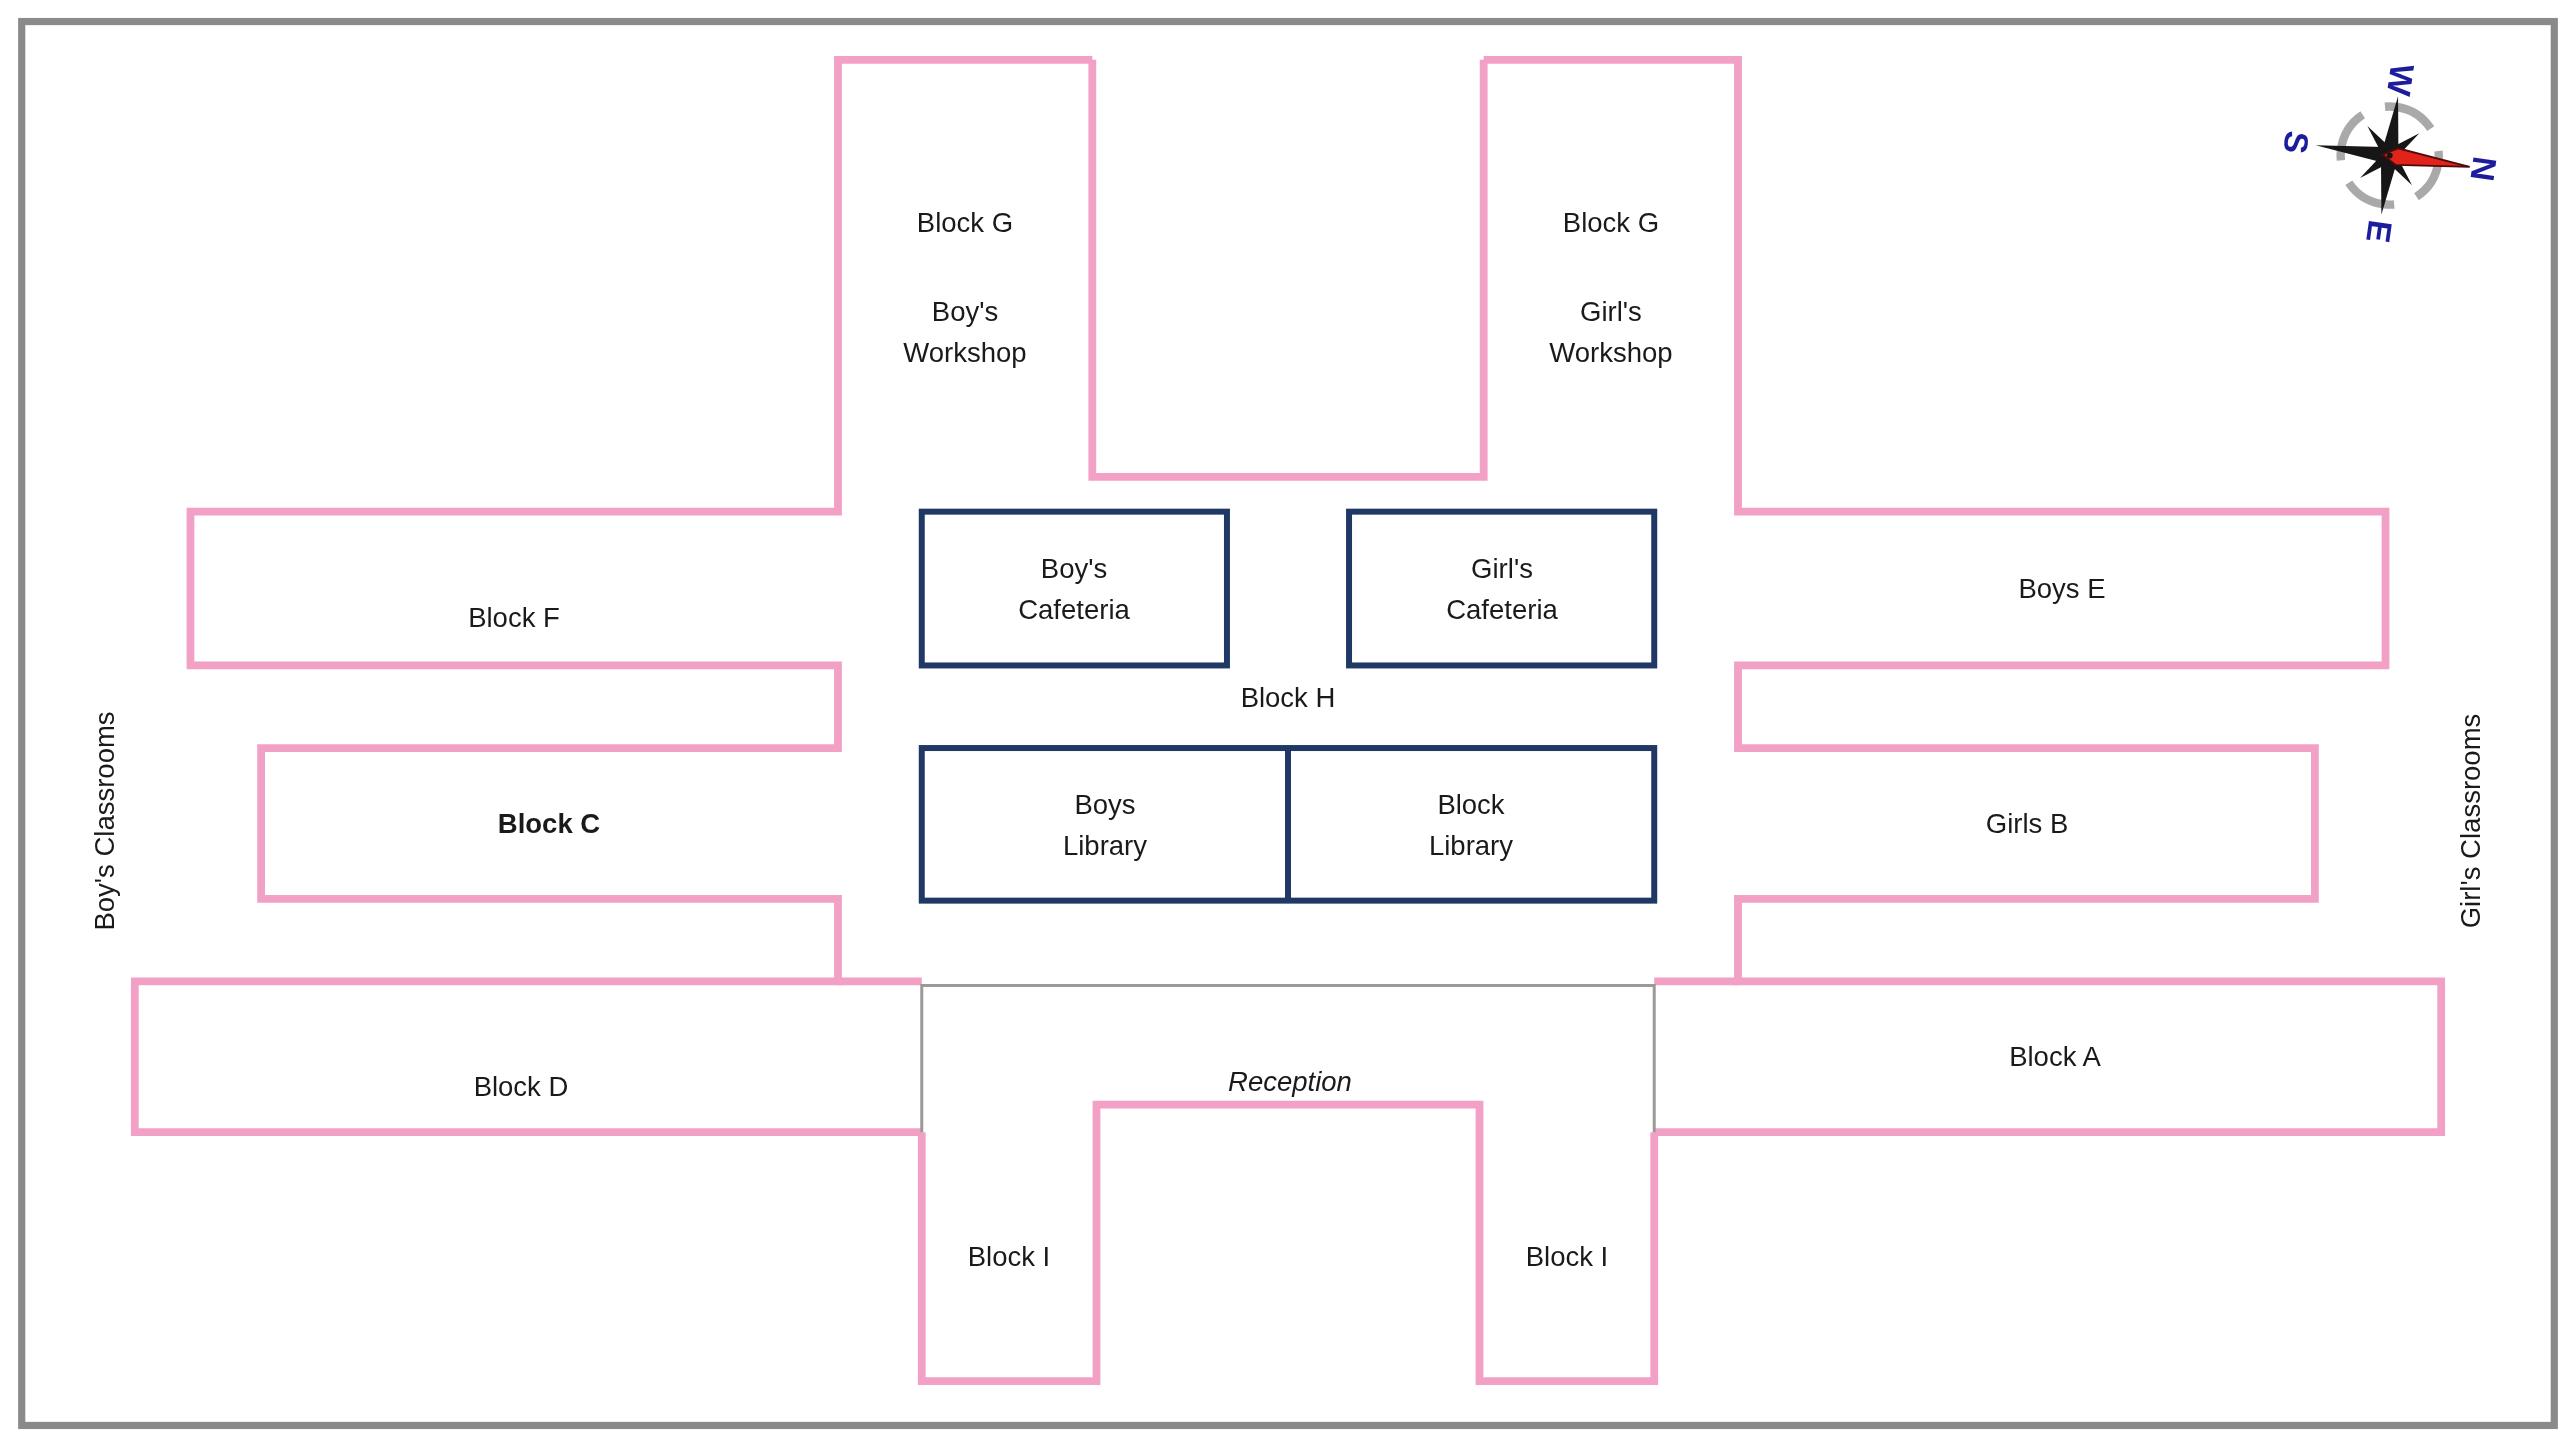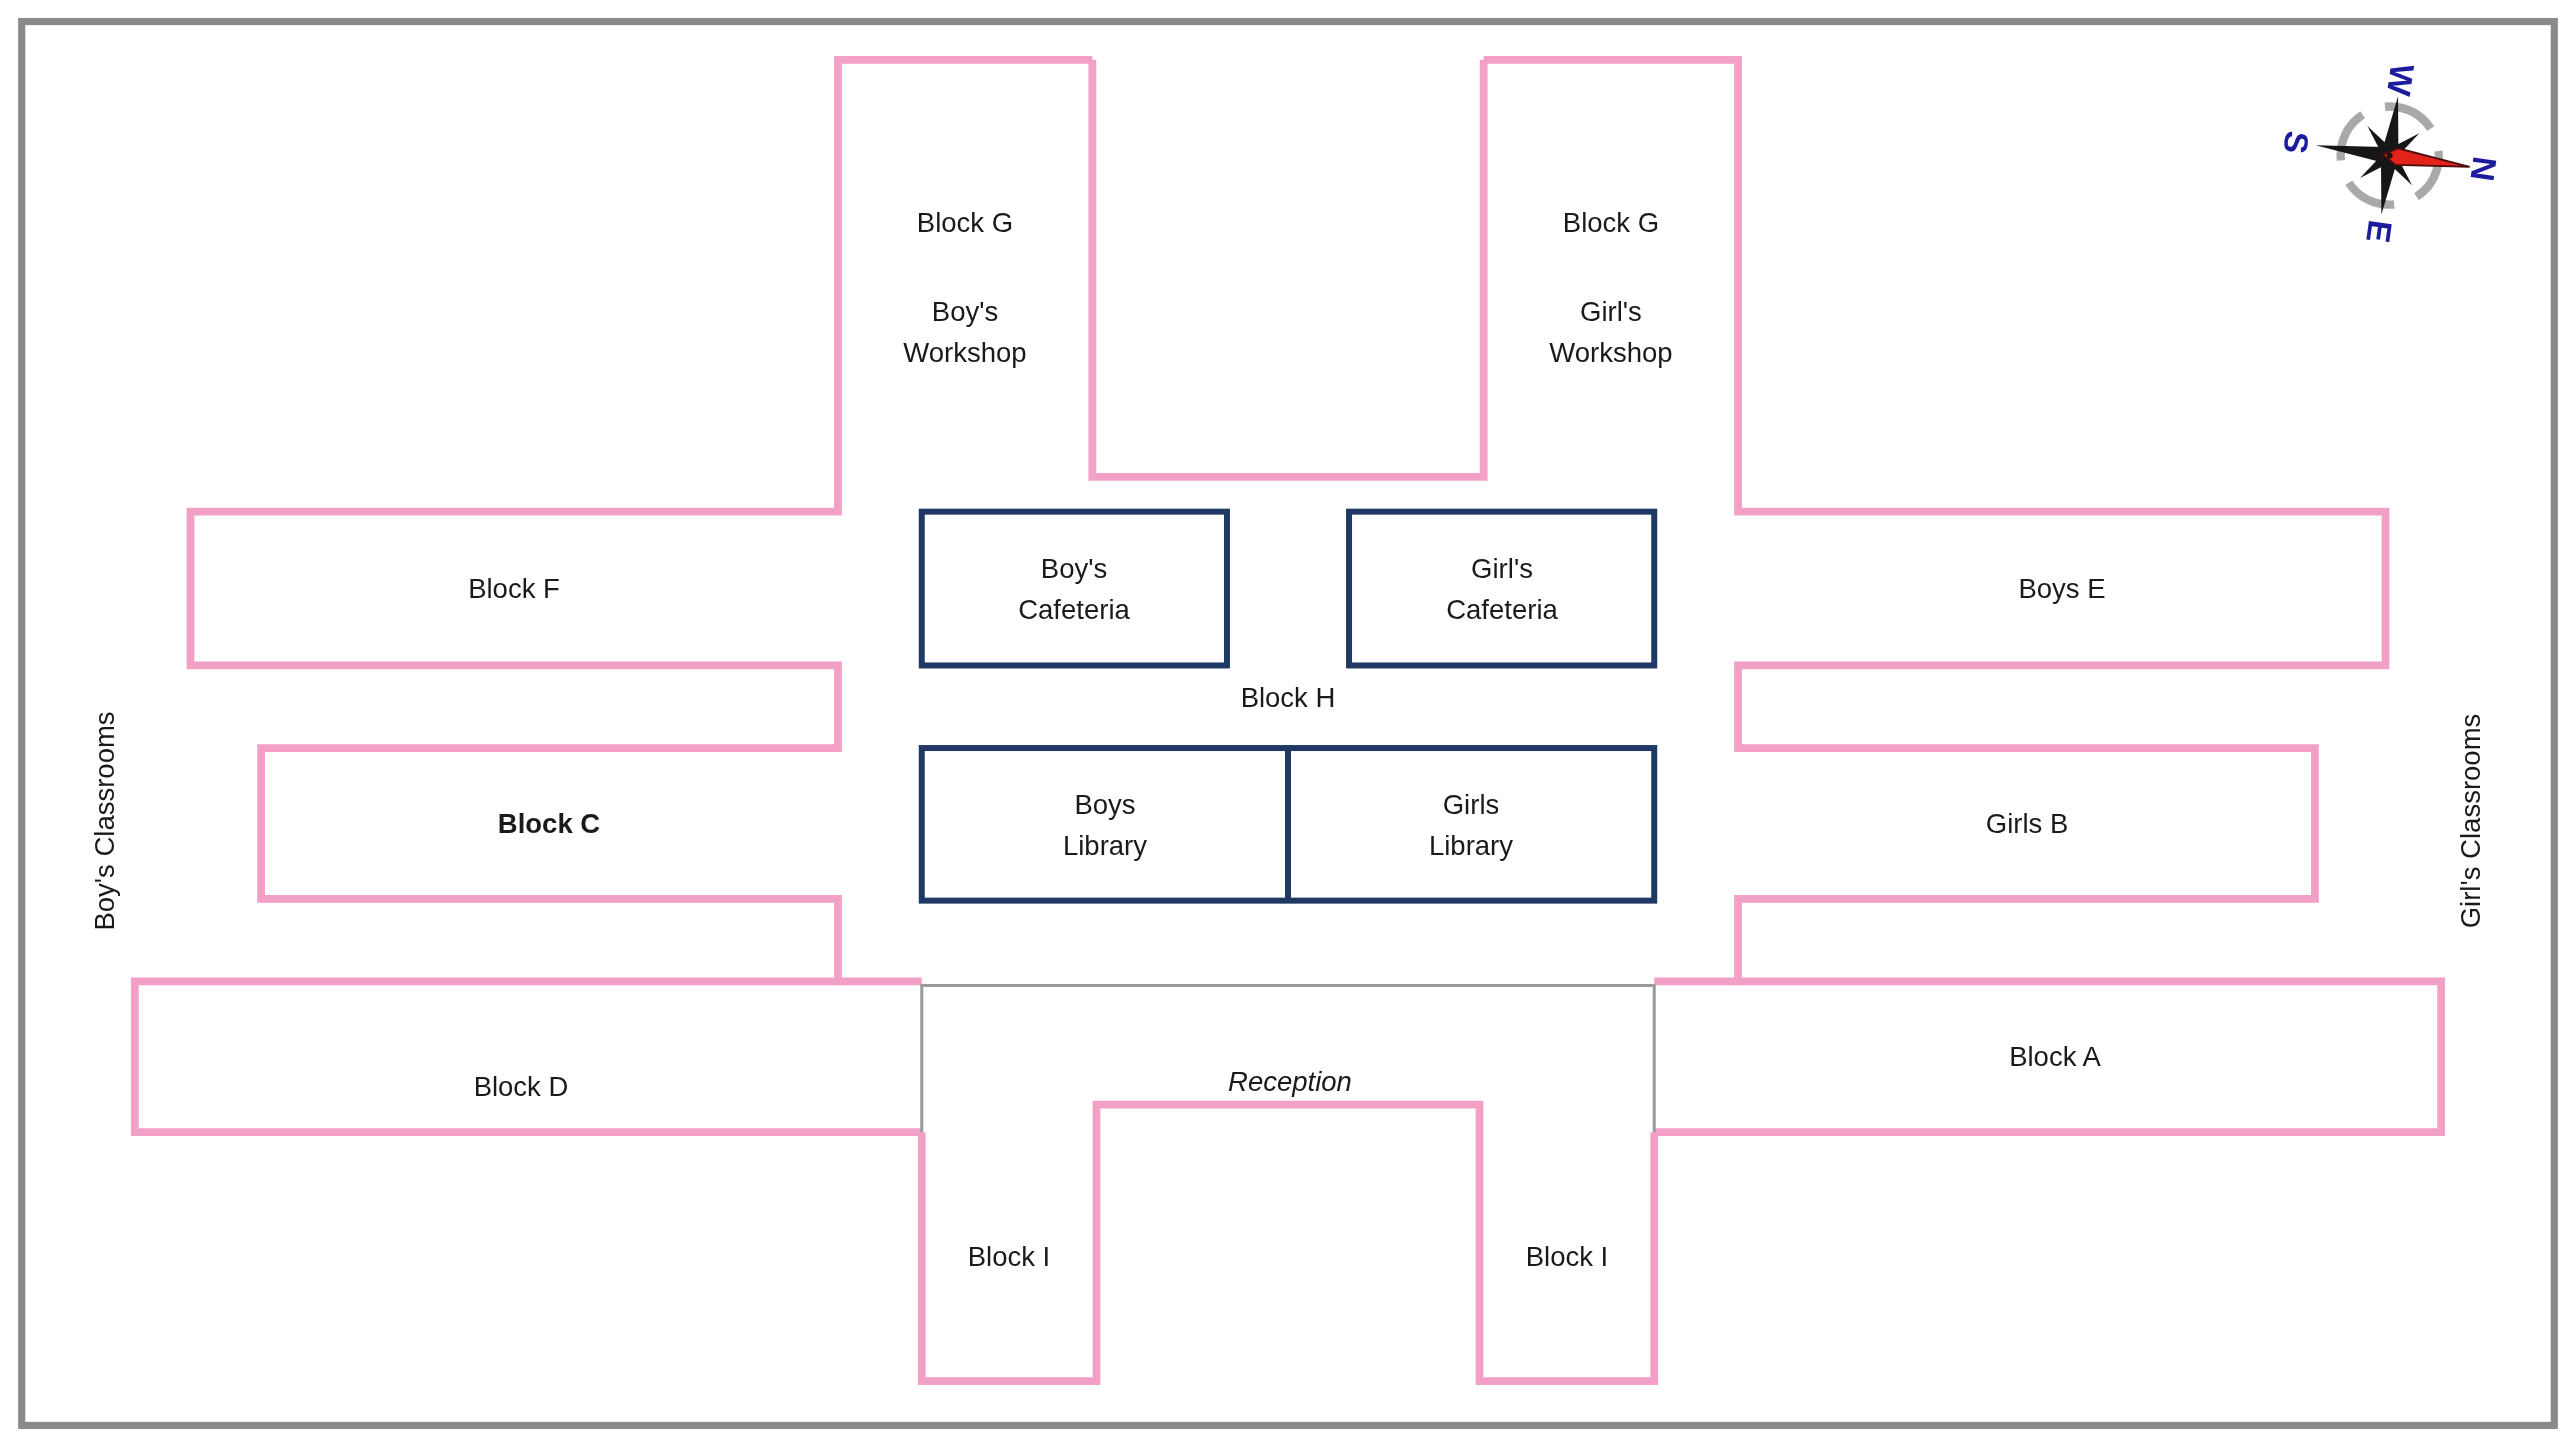--- a/index.html
+++ b/index.html
@@ -94,36 +94,36 @@
   </svg>
 
   <div class="label" style="left:965px; top:223px;">Block G</div>
   <div class="label" style="left:965px; top:332px;">Boy's
 Workshop</div>
 
   <div class="label" style="left:1611px; top:223px;">Block G</div>
   <div class="label" style="left:1611px; top:332px;">Girl's
 Workshop</div>
 
-  <div class="label" style="left:514px; top:589px;">Block F</div>
+  <div class="label" style="left:514px; top:618px;">Block F</div>
   <div class="label" style="left:2062px; top:589px;">Boys E</div>
 
   <div class="label" style="left:1074px; top:589px;">Boy's
 Cafeteria</div>
   <div class="label" style="left:1502px; top:589px;">Girl's
 Cafeteria</div>
 
   <div class="label" style="left:1288px; top:698px;">Block H</div>
 
   <div class="label" style="left:549px; top:824px;font-weight:bold;">Block C</div>
   <div class="label" style="left:2027px; top:824px;">Girls B</div>
 
   <div class="label" style="left:1105px; top:825px;">Boys
 Library</div>
-  <div class="label" style="left:1471px; top:825px;">Girls
+  <div class="label" style="left:1471px; top:825px;">Block
 Library</div>
 
   <div class="label" style="left:521px; top:1087px;">Block D</div>
   <div class="label" style="left:2055px; top:1057px;">Block A</div>
 
   <div class="label" style="left:1290px; top:1082px;font-style:italic;">Reception</div>
 
   <div class="label" style="left:1009px; top:1257px;">Block I</div>
   <div class="label" style="left:1567px; top:1257px;">Block I</div>
 

